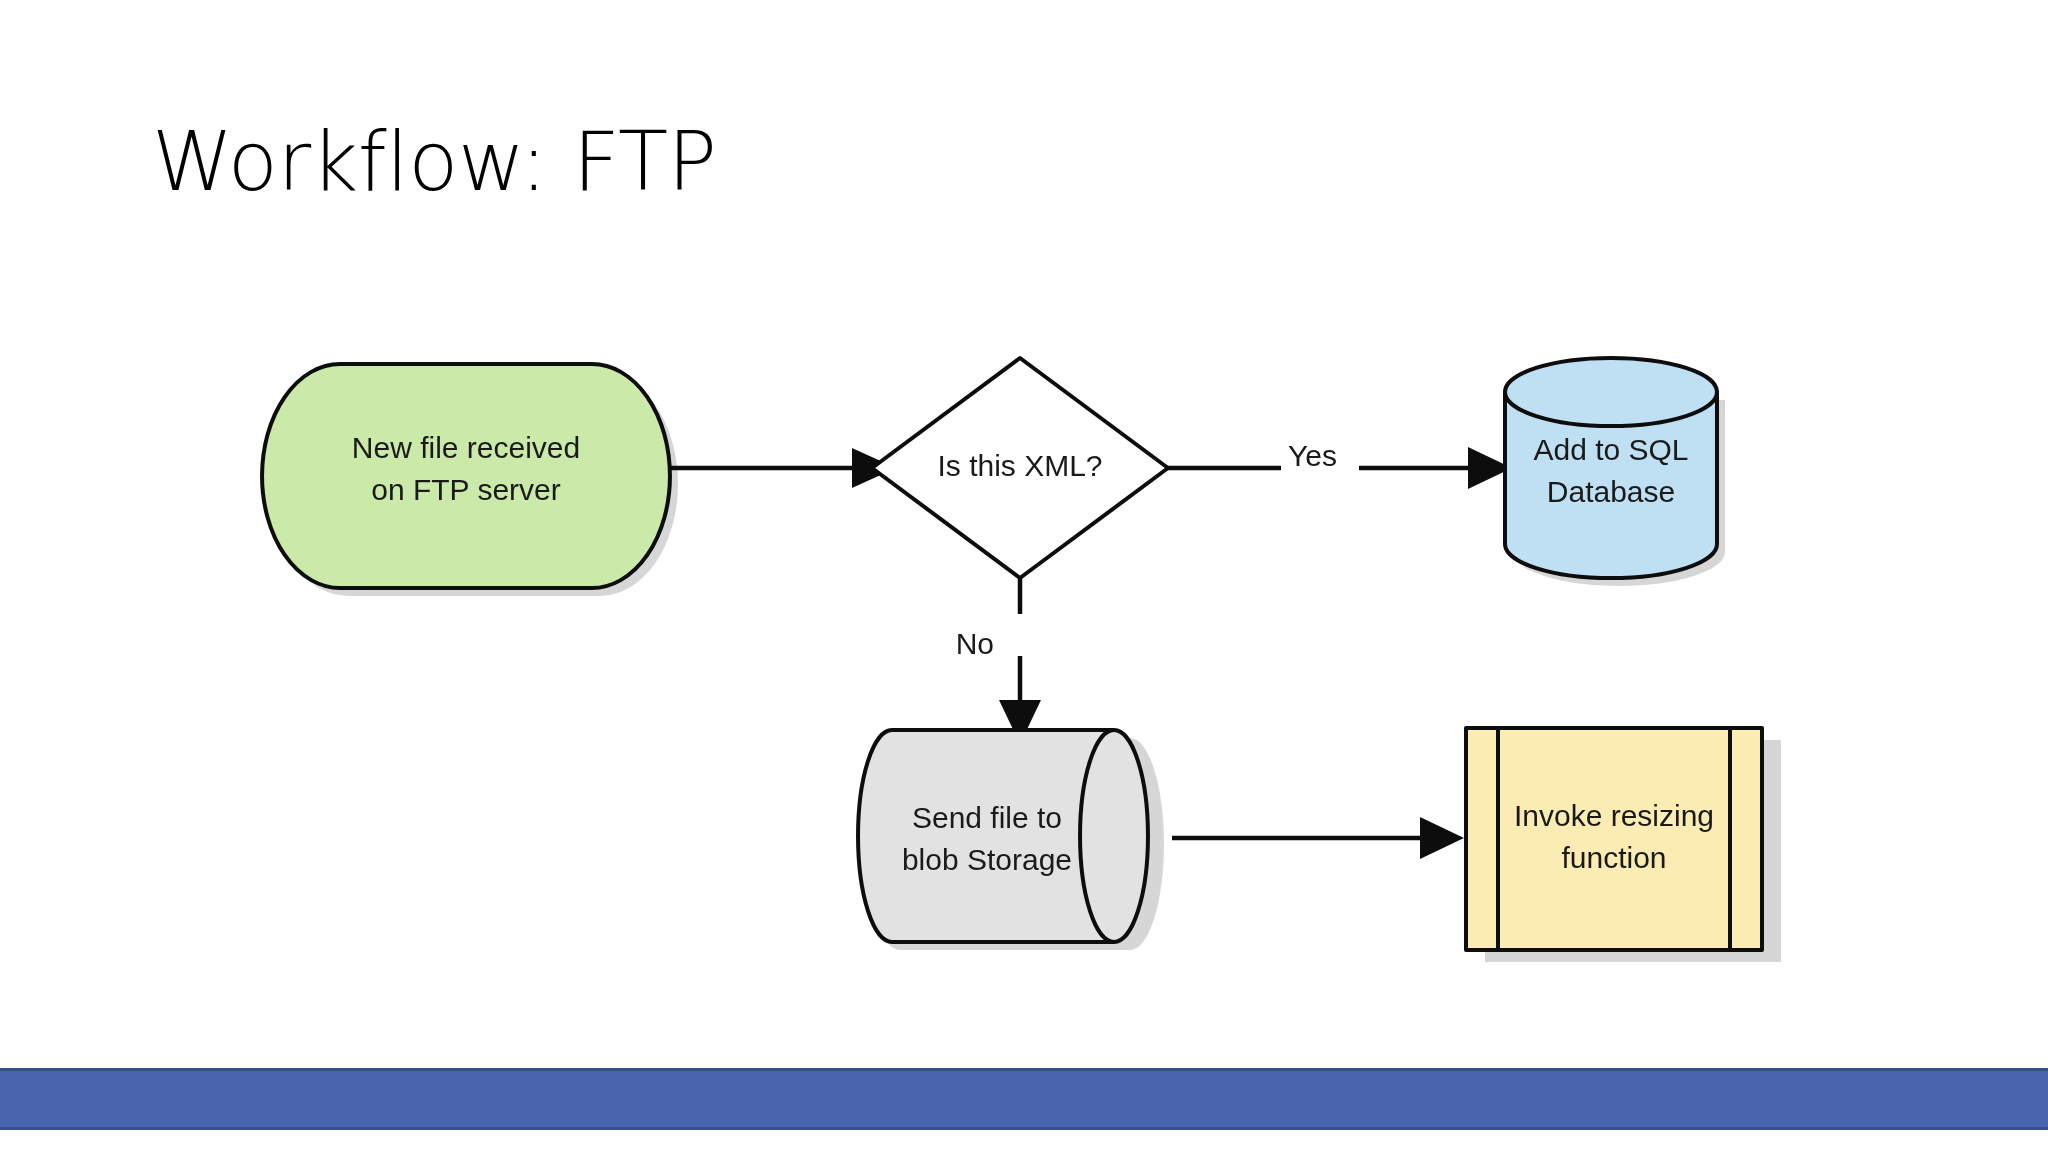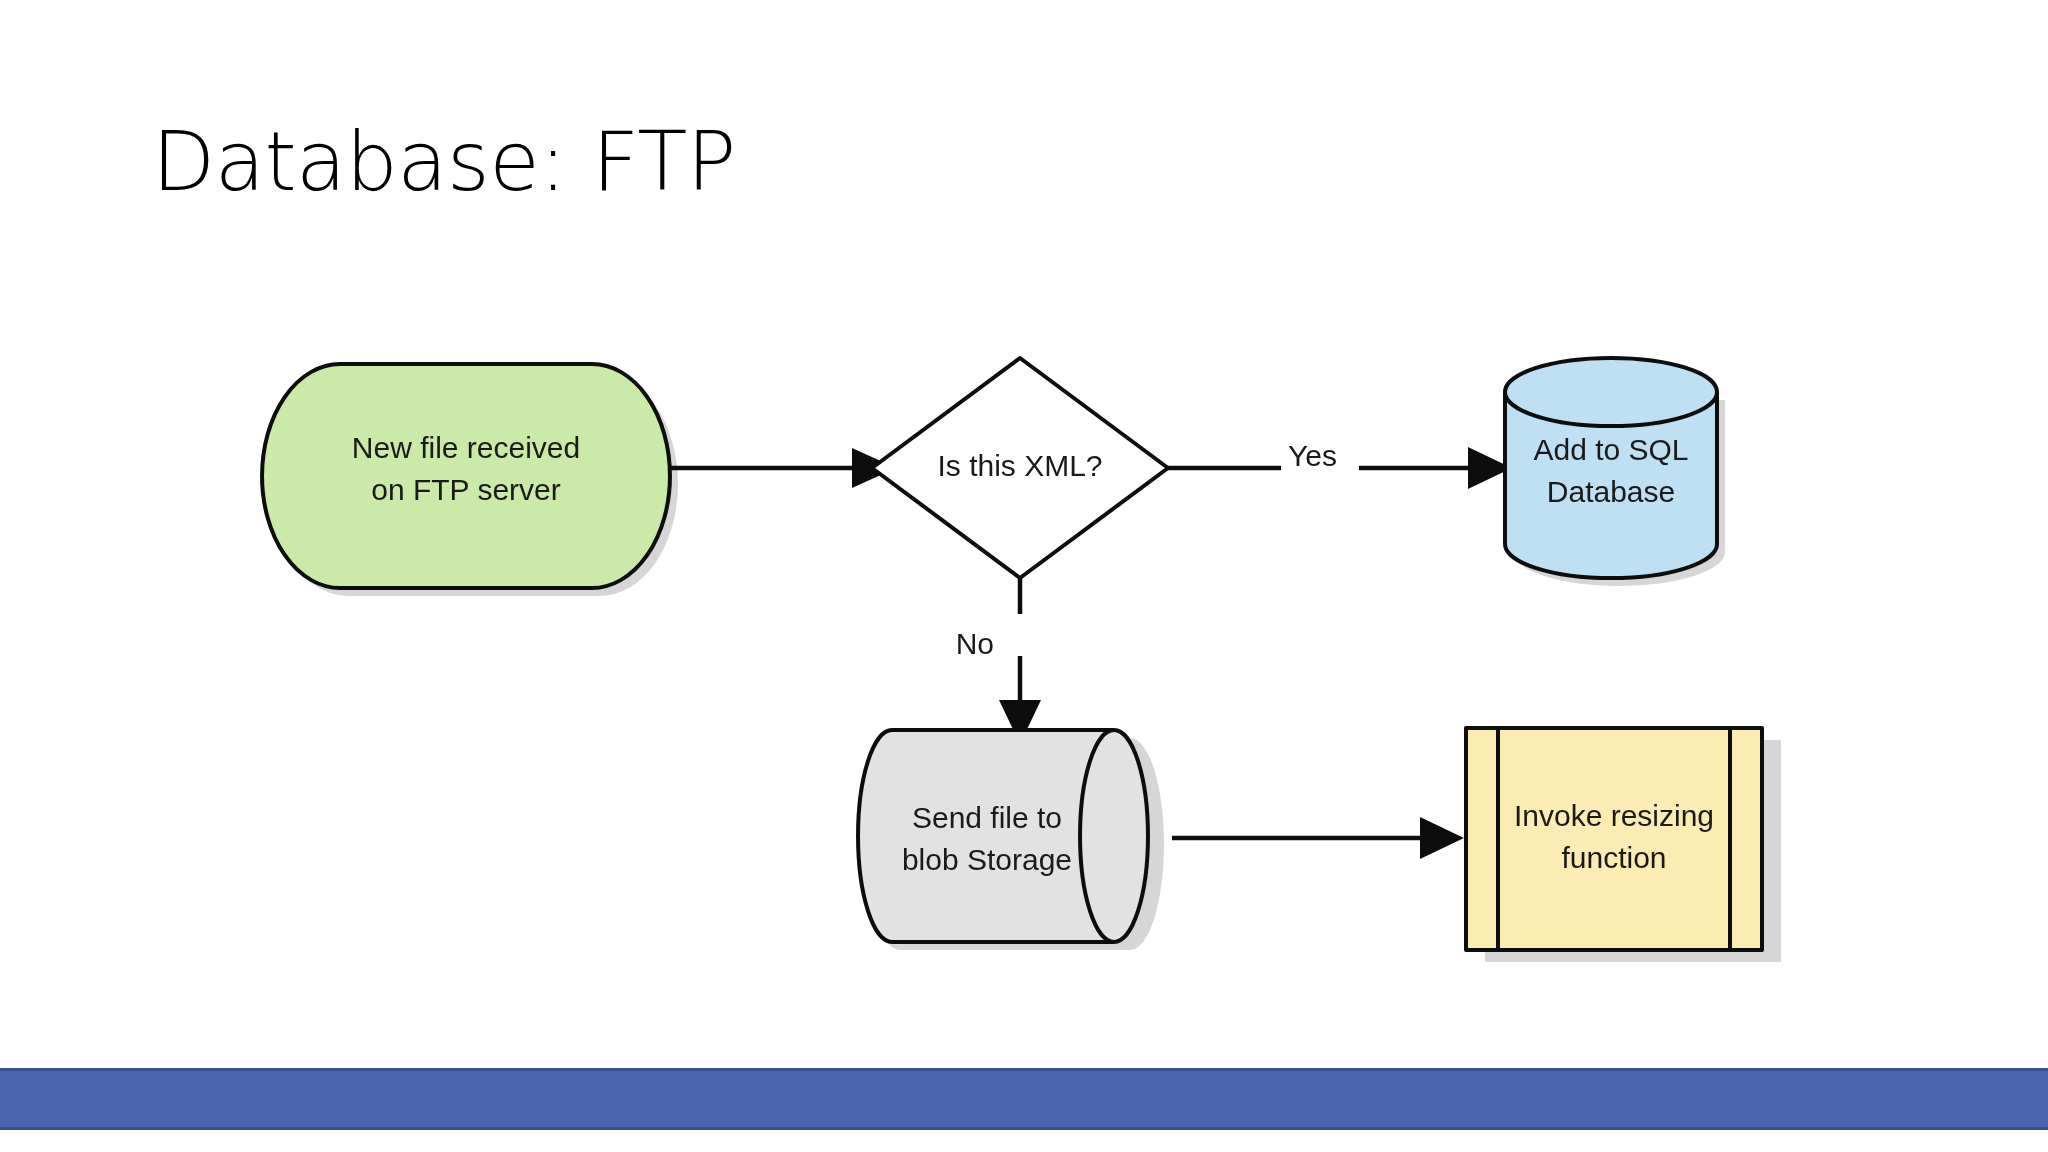--- a/index.html
+++ b/index.html
@@ -93,21 +93,21 @@
     border-top: 3px solid #36508f;
     border-bottom: 3px solid #36508f;
     box-sizing: border-box;
   }
 </style>
 </head>
 <body>
 
 <div id="slide">
 
-  <div id="slide-title">Database: FTP</div>
+  <div id="slide-title">Workflow: FTP</div>
 
   <div id="diagram">
     <svg viewBox="0 0 2048 1060" xmlns="http://www.w3.org/2000/svg" aria-label="FTP workflow flowchart">
 
       <g>
         <path class="shadow" d="M348,372 h252 a78,112 0 0 1 0,224 h-252 a78,112 0 0 1 0,-224 z"></path>
         <path class="shadow" d="M1513,400 v152 a106,34 0 0 0 212,0 v-152 z"></path>
         <path class="shadow" d="M900,738 h230 a34,106 0 0 1 0,212 h-230 a34,106 0 0 1 0,-212 z"></path>
         <rect class="shadow" x="1485" y="740" width="296" height="222"></rect>
       </g>

